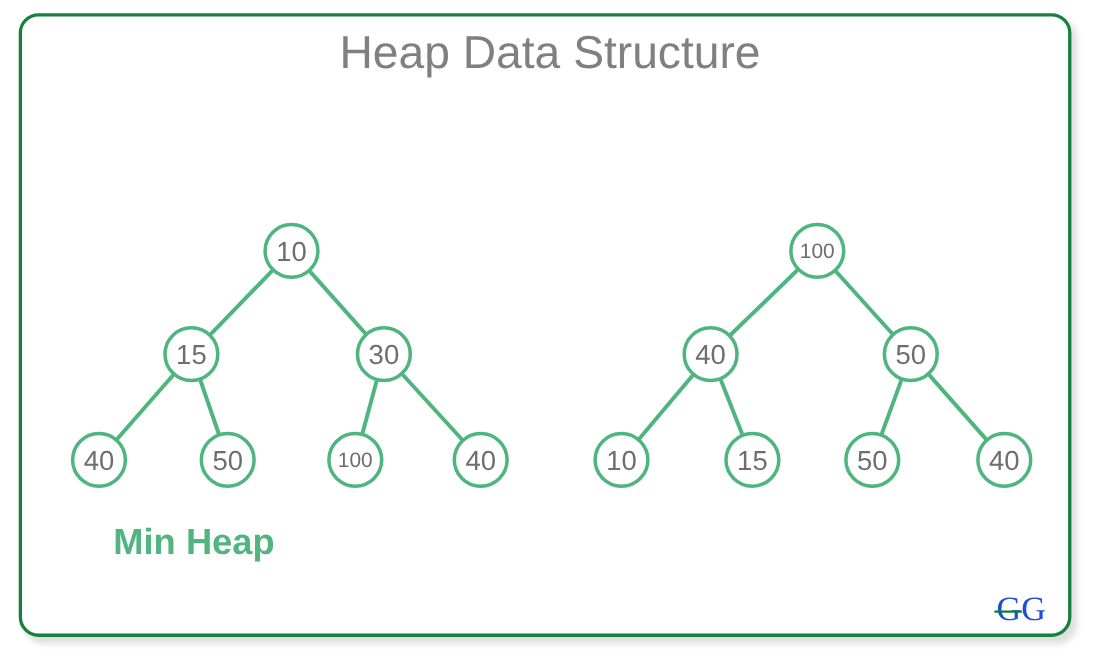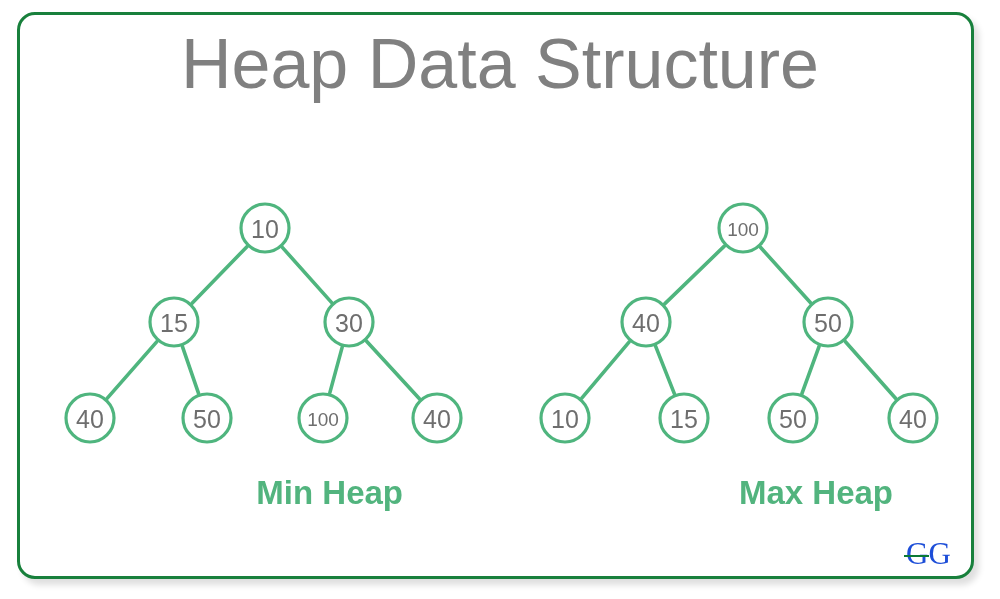--- a/index.html
+++ b/index.html
@@ -28,21 +28,21 @@
     box-sizing: border-box;
     background: #ffffff;
     box-shadow: 5px 6px 6px rgba(0,0,0,0.13);
   }
   .title {
     position: absolute;
     left: 0;
     top: 24px;
     width: 1000px;
     text-align: center;
-    font-size: 70px;
+    font-size: 42px;
     font-weight: 400;
     color: #808080;
     letter-spacing: 0px;
     white-space: nowrap;
   }
   svg.tree-layer {
     position: absolute;
     left: 0;
     top: 0;
     width: 1000px;
@@ -69,21 +69,21 @@
     stroke-width: 3.6;
     stroke-linecap: round;
     fill: none;
   }
   .heap-label {
     position: absolute;
     font-size: 33px;
     font-weight: bold;
     color: #52b47e;
     white-space: nowrap;
-    text-align: right;
+    text-align: left;
   }
   #min-heap-label {
     left: 103px;
     top: 474px;
     width: 300px;
   }
   #max-heap-label {
     left: 593px;
     top: 474px;
     width: 300px;
@@ -190,19 +190,18 @@
         </g>
         <g>
           <circle cx="913" cy="418" r="24" class="node-circle" stroke="#4fb57e"></circle>
           <text x="913" y="419" class="node-text" fill="#6e6e6e">40</text>
         </g>
       </g>
     </svg>
 
   <div class="heap-label" id="min-heap-label">Min Heap</div>
 
-  <div class="heap-label" id="max-heap-label">Max Heap</div>
 
   <div class="logo">
     <span class="strike">G</span><span>G</span>
   </div>
 
 </div>
 
 </body></html>

